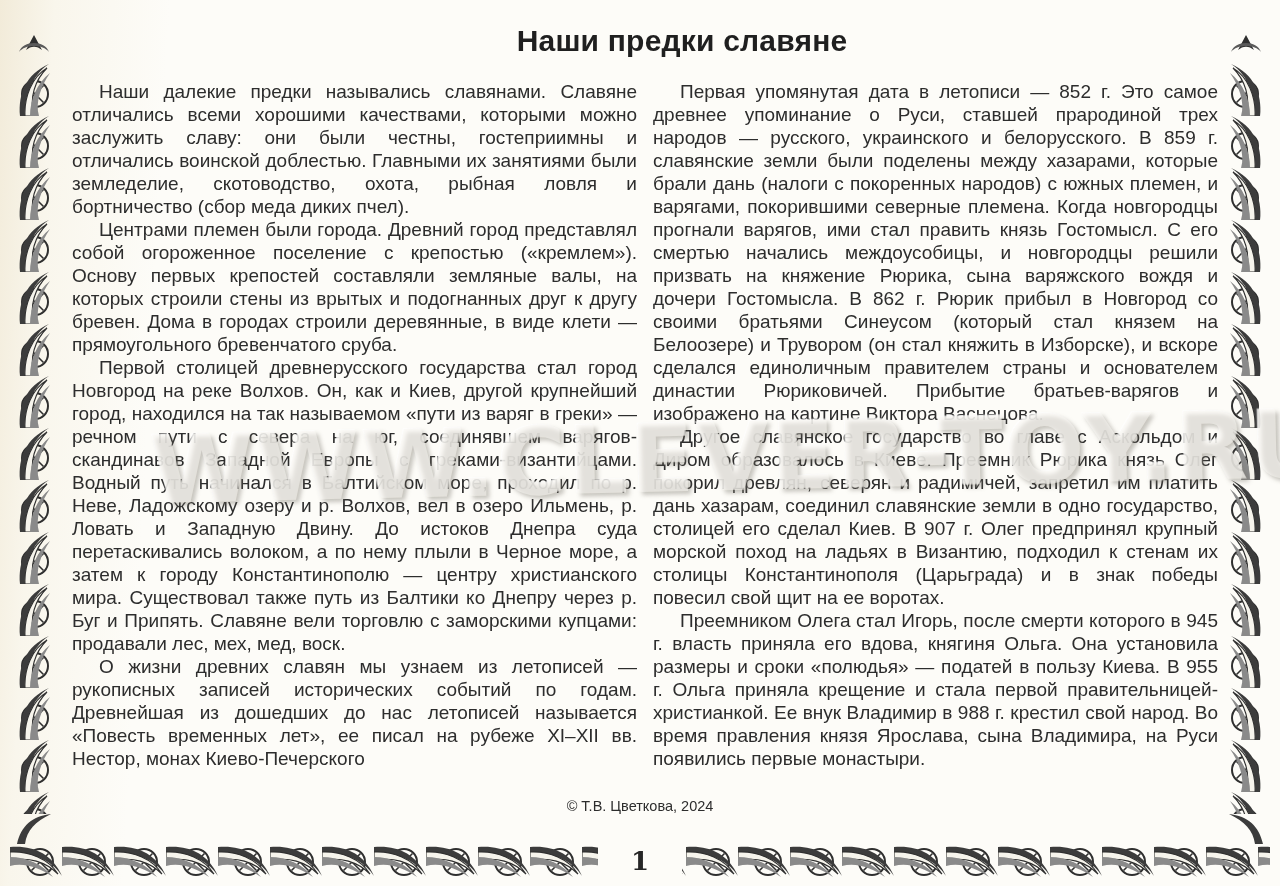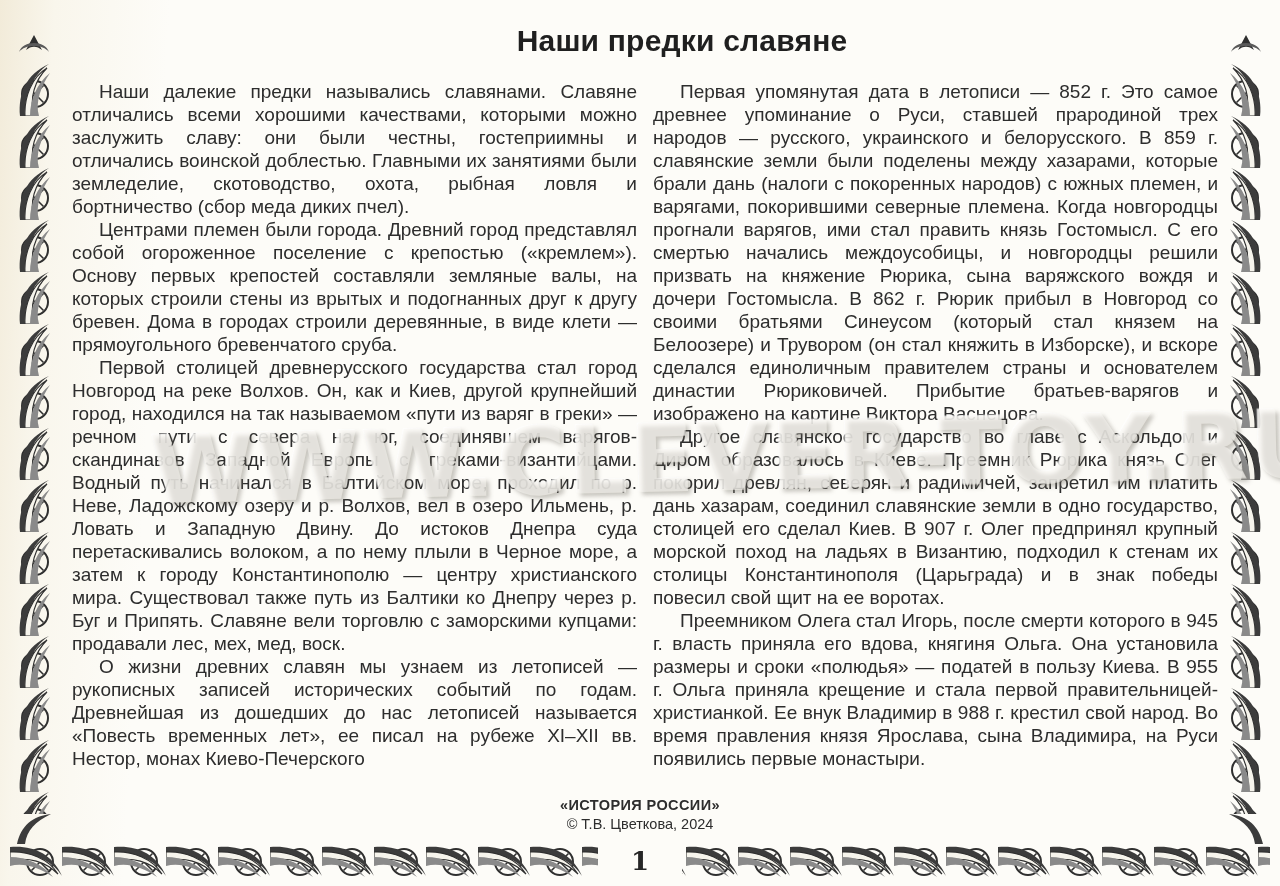--- a/index.html
+++ b/index.html
@@ -112,19 +112,18 @@
         <p class="para indent">О жизни древних славян мы узнаем из летописей — рукописных записей исторических событий по годам. Древнейшая из дошедших до нас летописей называется «Повесть временных лет», ее писал на рубеже XI–XII вв. Нестор, монах Киево-Печерского</p>
       </div>
     <div class="col">
         <p class="para indent">Первая упомянутая дата в летописи — 852 г. Это самое древнее упоминание о Руси, ставшей прародиной трех народов — русского, украинского и белорусского. В 859 г. славянские земли были поделены между хазарами, которые брали дань (налоги с покоренных народов) с южных племен, и варягами, покорившими северные племена. Когда новгородцы прогнали варягов, ими стал править князь Гостомысл. С его смертью начались междоусобицы, и новгородцы решили призвать на княжение Рюрика, сына варяжского вождя и дочери Гостомысла. В 862 г. Рюрик прибыл в Новгород со своими братьями Синеусом (который стал князем на Белоозере) и Трувором (он стал княжить в Изборске), и вскоре сделался единоличным правителем страны и основателем династии Рюриковичей. Прибытие братьев-варягов и изображено на картине Виктора Васнецова.</p>
         <p class="para indent">Другое славянское государство во главе с Аскольдом и Диром образовалось в Киеве. Преемник Рюрика князь Олег покорил древлян, северян и радимичей, запретил им платить дань хазарам, соединил славянские земли в одно государство, столицей его сделал Киев. В 907 г. Олег предпринял крупный морской поход на ладьях в Византию, подходил к стенам их столицы Константинополя (Царьграда) и в знак победы повесил свой щит на ее воротах.</p>
         <p class="para indent">Преемником Олега стал Игорь, после смерти которого в 945 г. власть приняла его вдова, княгиня Ольга. Она установила размеры и сроки «полюдья» — податей в пользу Киева. В 955 г. Ольга приняла крещение и стала первой правительницей-христианкой. Ее внук Владимир в 988 г. крестил свой народ. Во время правления князя Ярослава, сына Владимира, на Руси появились первые монастыри.</p>
       </div>
   </div>
 
   <div class="footer">
-    <div class="series">«ИСТОРИЯ РОССИИ»</div>
     <div class="copyright">© Т.В. Цветкова, 2024</div>
   </div>
 
   <div class="watermark">WWW.CLEVER-TOY.RU</div>
 
 </div>
 
 </body></html>

